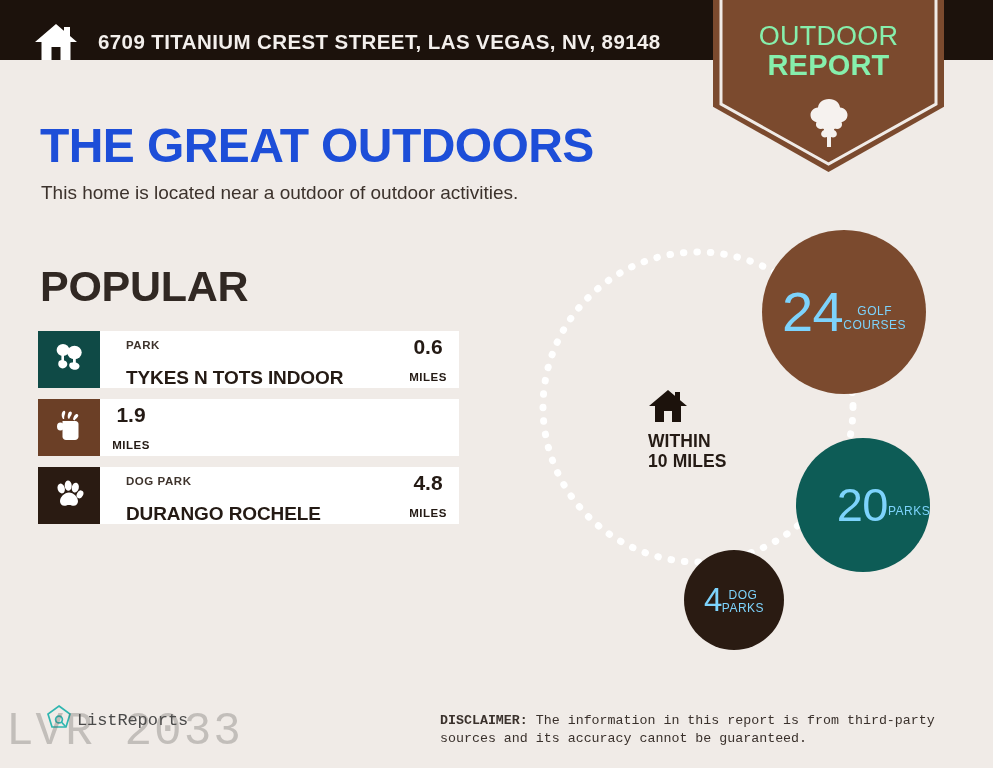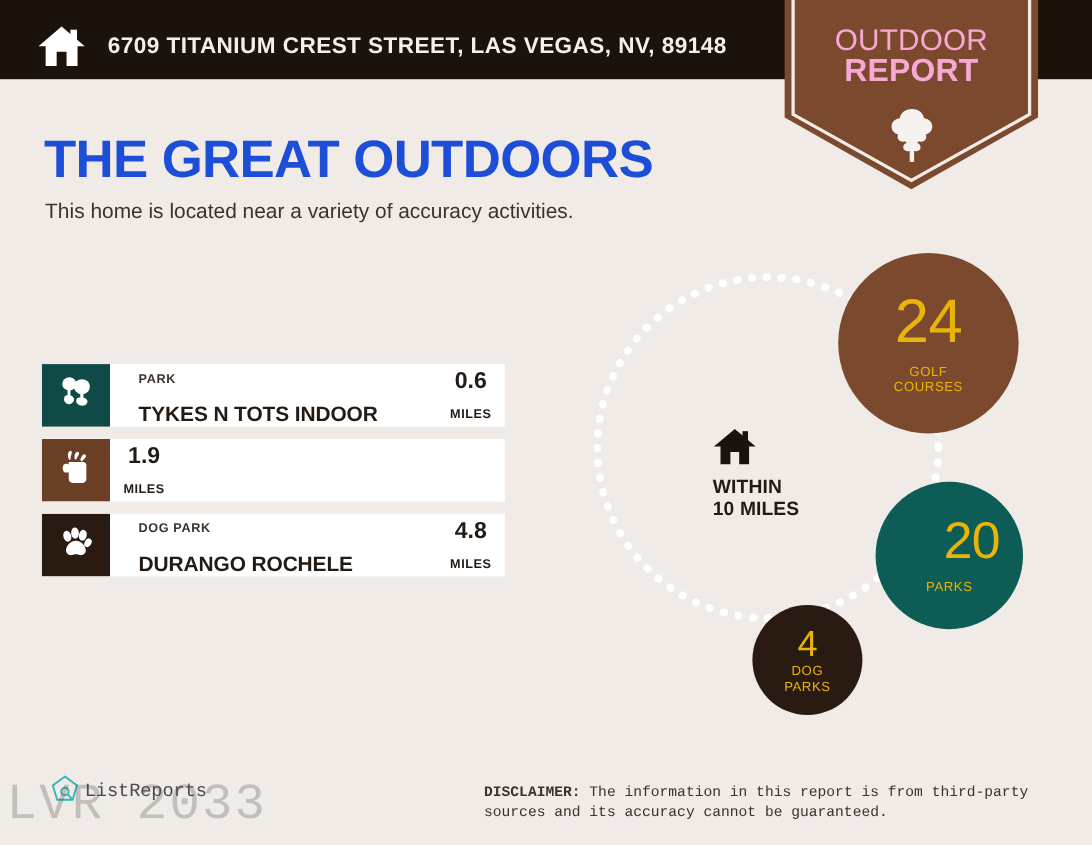--- a/index.html
+++ b/index.html
@@ -24,21 +24,21 @@
     background: #f0ebe7;
     overflow: hidden;
   }
 
   
   #header-bar {
     position: absolute;
     left: 0;
     top: 0;
     width: 993px;
-    height: 72px;
+    height: 60px;
     background: #1c120c;
   }
   #header-inner {
     position: absolute;
     left: 34px;
     top: 0;
     height: 84px;
     display: flex;
     align-items: center;
     gap: 20px;
@@ -69,21 +69,21 @@
     left: 0; top: 0;
     width: 231px; height: 172px;
     pointer-events: none;
   }
   #badge-title {
     position: absolute;
     left: 0;
     top: 22px;
     width: 231px;
     text-align: center;
-    color: #f9a8d4;
+    color: #86efac;
     line-height: 1.04;
     z-index: 2;
   }
   #badge-title .l1 {
     display: block;
     font-size: 27px;
     font-weight: 400;
     letter-spacing: 0.2px;
   }
   #badge-title .l2 {
@@ -211,24 +211,24 @@
     position: absolute;
     left: 38px;
     top: 37px;
     width: 320px;
     height: 320px;
   }
   .stat-circle {
     position: absolute;
     border-radius: 50%;
     display: flex;
-    flex-direction: column;
+    flex-direction: row;
     align-items: center;
     justify-content: center;
-    color: #eab308;
+    color: #7dd3fc;
     text-align: center;
     z-index: 3;
   }
   .stat-circle .stat-num {
     font-size: 52px;
     font-weight: 400;
     line-height: 0.95;
     letter-spacing: -0.5px;
   }
   .stat-circle .stat-label {
@@ -349,22 +349,23 @@
       <svg width="46" height="52" viewBox="0 0 46 52" aria-hidden="true">
         <path fill="#f6f2ef" d="M23 2 C16.5 2 12.5 6 12 10.5 C7.5 11 4.5 14 4.5 18 C4.5 21.6 7 24.4 10.5 25.3 C9.5 27 9.8 29.6 11.8 31 C13.6 32.3 16.2 32.2 18 31 L18 33 C15.5 34 14.5 36.5 15.5 38.5 C16.5 40.4 19 41 21 40 L21 50 L25 50 L25 40 C27 41 29.5 40.4 30.5 38.5 C31.5 36.5 30.5 34 28 33 L28 31 C29.8 32.2 32.4 32.3 34.2 31 C36.2 29.6 36.5 27 35.5 25.3 C39 24.4 41.5 21.6 41.5 18 C41.5 14 38.5 11 34 10.5 C33.5 6 29.5 2 23 2 Z"></path>
         <rect fill="#f6f2ef" x="21.6" y="26" width="2.6" height="24"></rect>
         <path fill="#f6f2ef" d="M22.8 34 L16.5 28.5 L16.5 31 L22.8 37 Z"></path>
         <path fill="#f6f2ef" d="M23.2 34 L29.5 28.5 L29.5 31 L23.2 37 Z"></path>
       </svg>
     </div>
   </div>
 
   <h1 id="main-title">THE GREAT OUTDOORS</h1>
-  <p id="main-subtitle">This home is located near a variety of accuracy activities.</p>
-
+  <p id="main-subtitle">This home is located near a outdoor of outdoor activities.</p>
+
+  <h2 id="popular-title">POPULAR</h2>
 
   <div id="popular-list">
 
     <div class="poi-card">
       <div class="poi-icon-tile" style="background:#0f4a46;">
         <span>
           <svg width="34" height="34" viewBox="0 0 34 34" aria-hidden="true">
             <ellipse cx="11" cy="9" rx="6.4" ry="6" fill="#ffffff"></ellipse>
             <ellipse cx="22.5" cy="11.5" rx="7.2" ry="6.8" fill="#ffffff"></ellipse>
             <rect x="9.4" y="12" width="2.6" height="8" fill="#ffffff"></rect>

